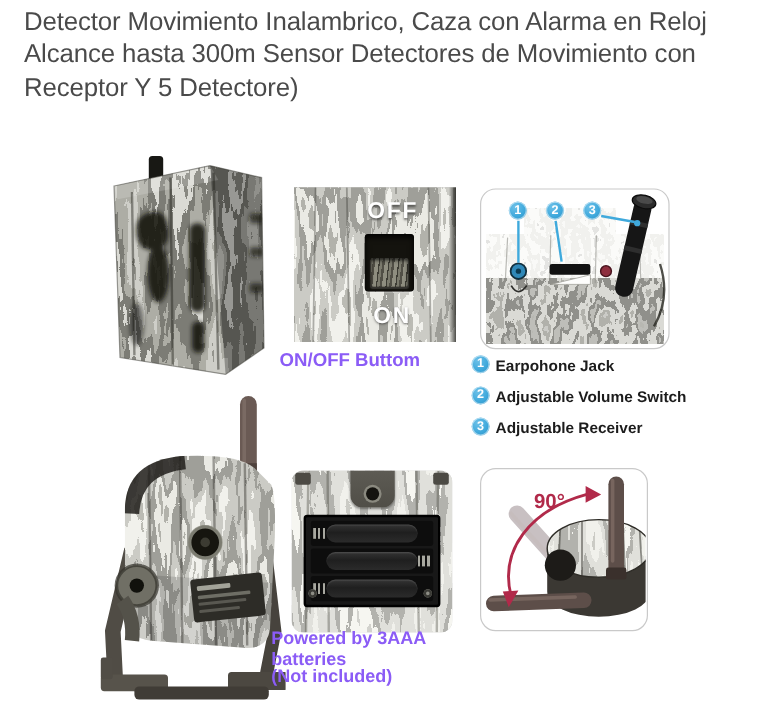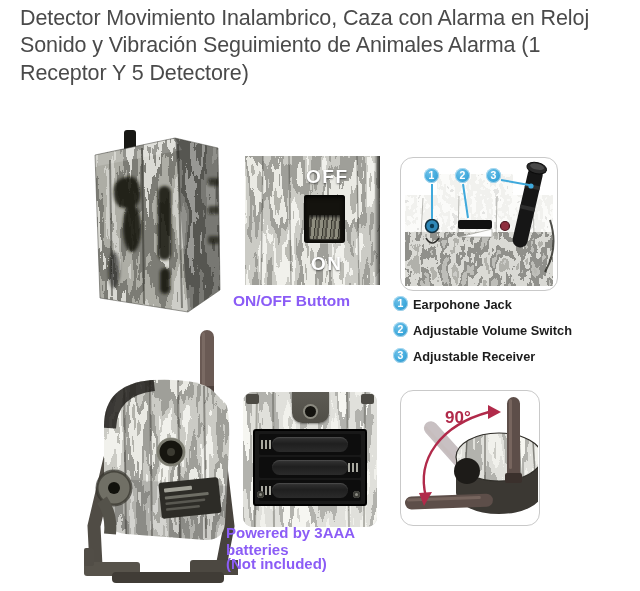--- a/index.html
+++ b/index.html
@@ -121,21 +121,21 @@
         </feComponentTransfer>
       </filter>
       <filter id="fSoft">
           <feGaussianBlur stdDeviation="1.8"></feGaussianBlur>
         </filter>
     </defs>
   </svg>
 
   <div class="title">
     <div>Detector Movimiento Inalambrico, Caza con Alarma en Reloj</div>
-    <div>Sonido y Vibración Seguimiento de Animales Alarma (1</div>
+    <div>Alcance hasta 300m Sensor Detectores de Movimiento con</div>
     <div>Receptor Y 5 Detectore)</div>
   </div>
 
   <svg class="abs" style="left:70px;top:120px" width="160" height="200" viewBox="0 0 160 200">
     <clipPath id="txClip">
         <path d="M25,35 L105,18 L148,28 L150,170 L118,192 L30,178 Z"></path>
       </clipPath>
     <rect x="54" y="10" width="12" height="22" rx="3" fill="#181814"></rect>
     <g clip-path="url(#txClip)">
       <rect x="0" y="0" width="160" height="200" fill="#8b8b83" filter="url(#fBarkDark)"></rect>

